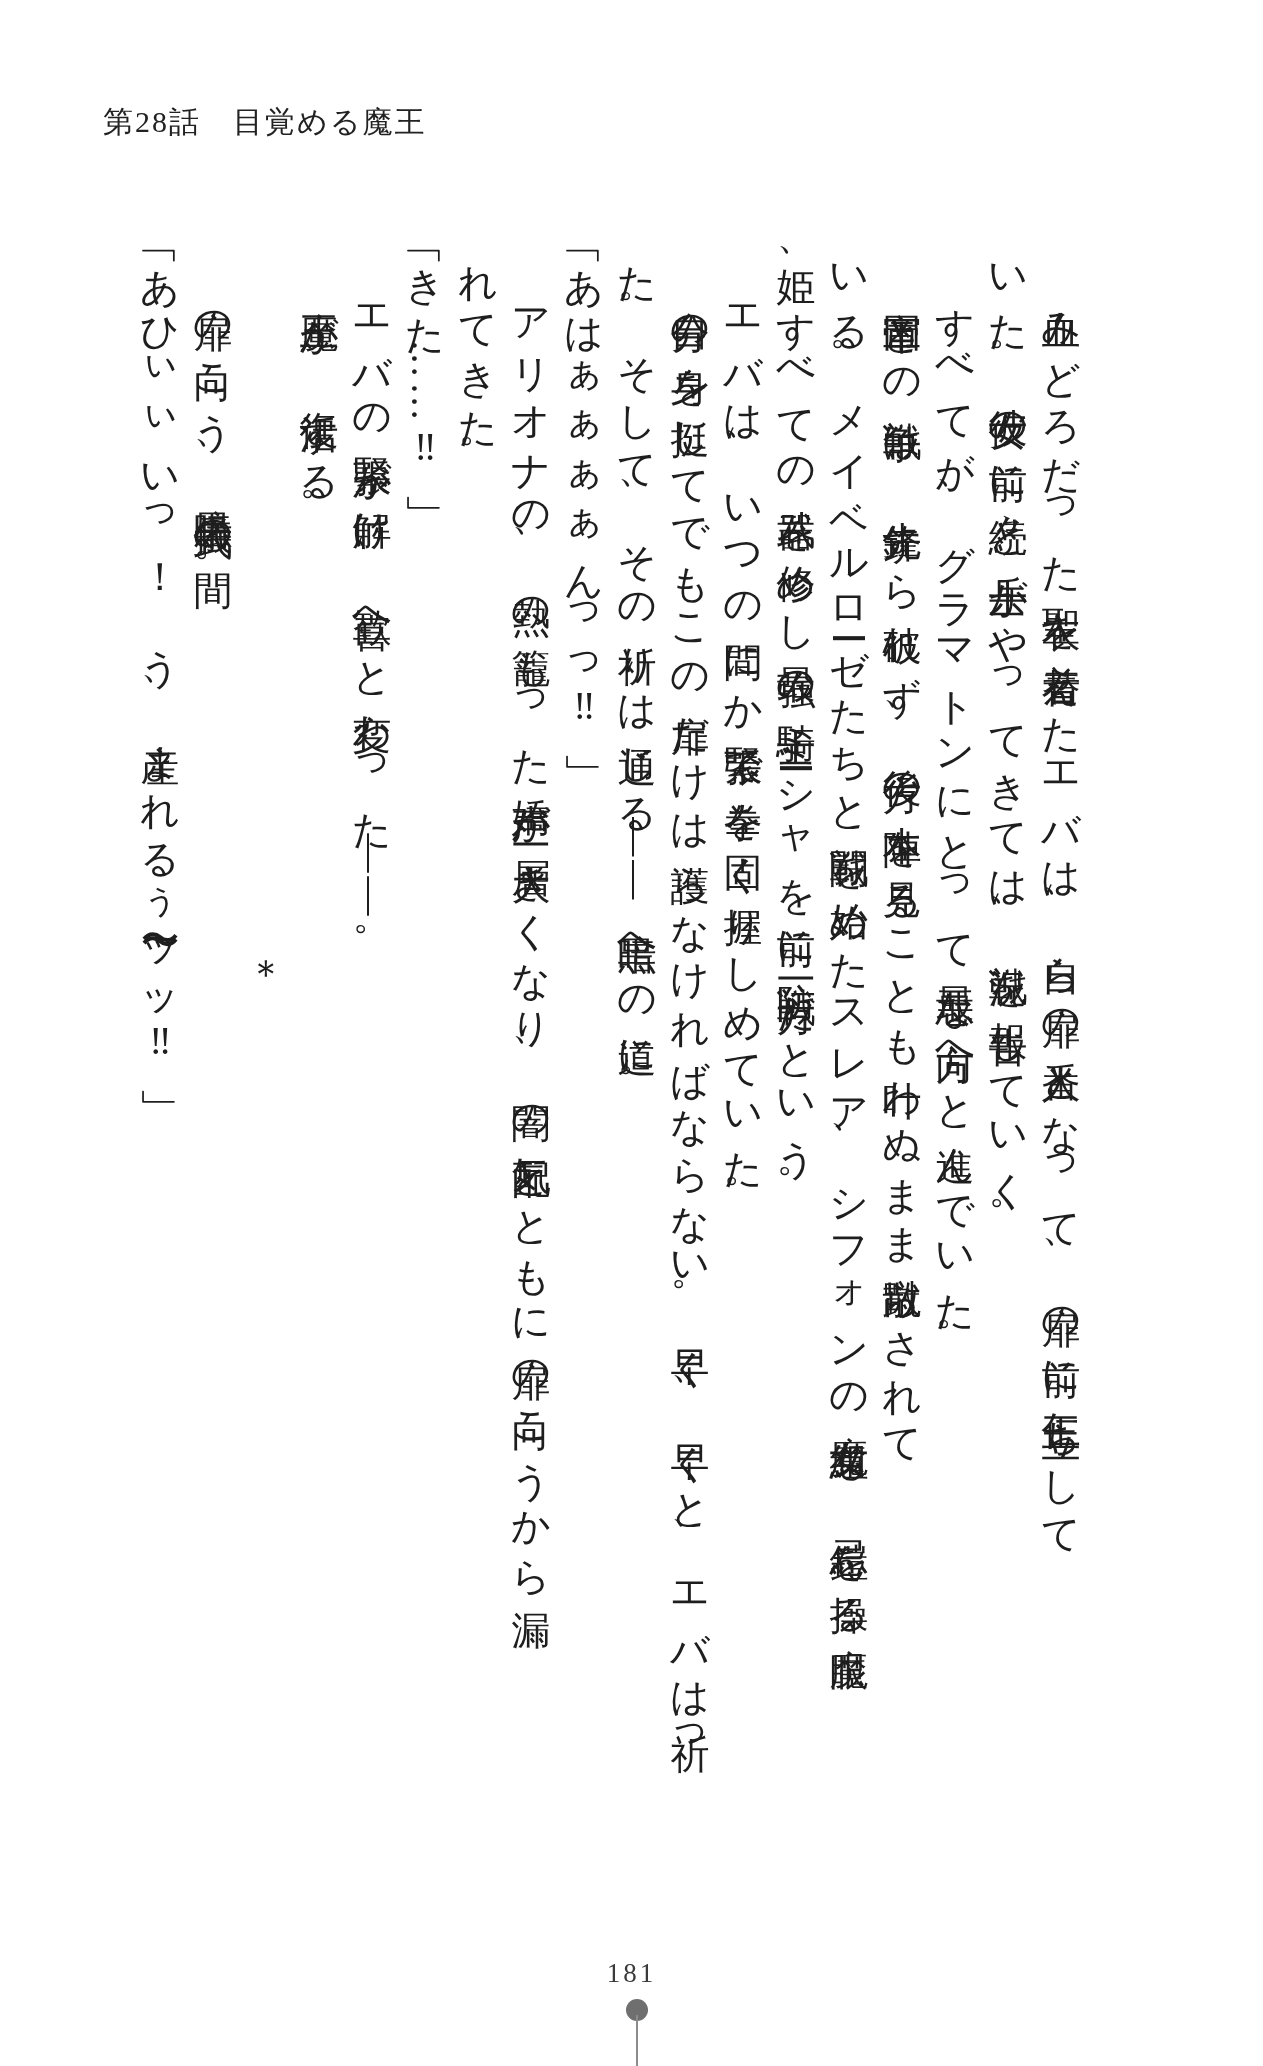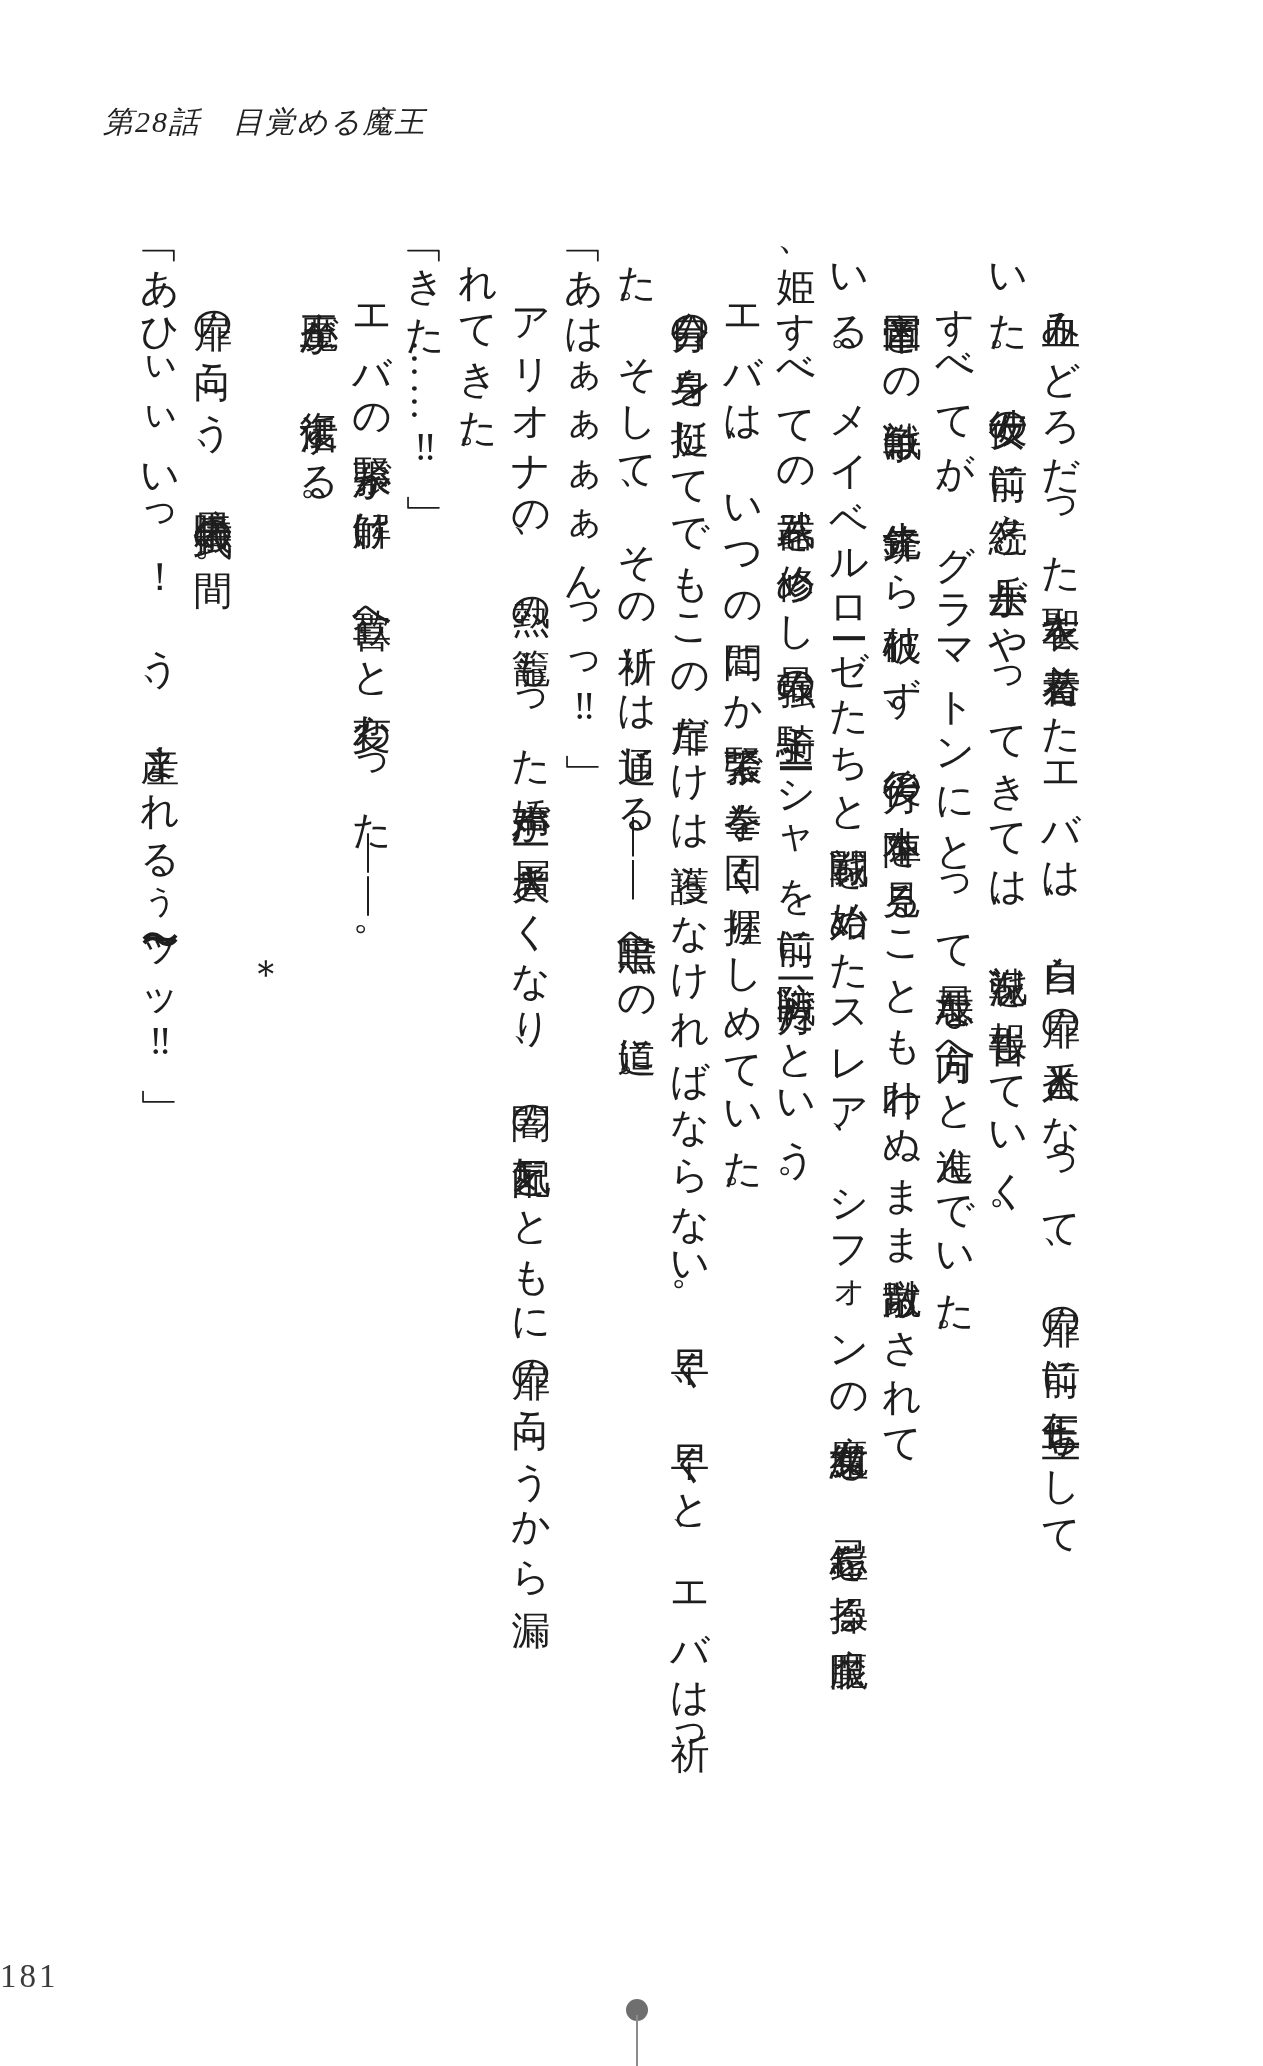--- a/index.html
+++ b/index.html
@@ -20,21 +20,20 @@
     inset: 0;
   }
   .chapter-header {
     position: absolute;
     left: 103px;
     top: 102px;
     font-size: 30px;
     letter-spacing: 2px;
     white-space: pre;
     color: #222222;
-    font-style: italic;
   }
   .vtext {
     position: absolute;
     top: 238px;
     right: 175px;
     height: 1724px;
     writing-mode: vertical-rl;
     text-orientation: mixed;
     font-size: 39px;
     line-height: 53px;
@@ -48,22 +47,22 @@
     text-indent: 43px;
   }
   .vtext .line.separator {
     text-indent: 695px;
   }
   .page-number {
     position: absolute;
     left: 0;
     right: 0;
     top: 1958px;
-    text-align: left;
-    font-size: 33px;
+    text-align: center;
+    font-size: 27px;
     letter-spacing: 3px;
     color: #3b3b3b;
   }
   .orn-circle {
     position: absolute;
     left: 626px;
     top: 1999px;
     width: 22px;
     height: 22px;
     border-radius: 50%;

